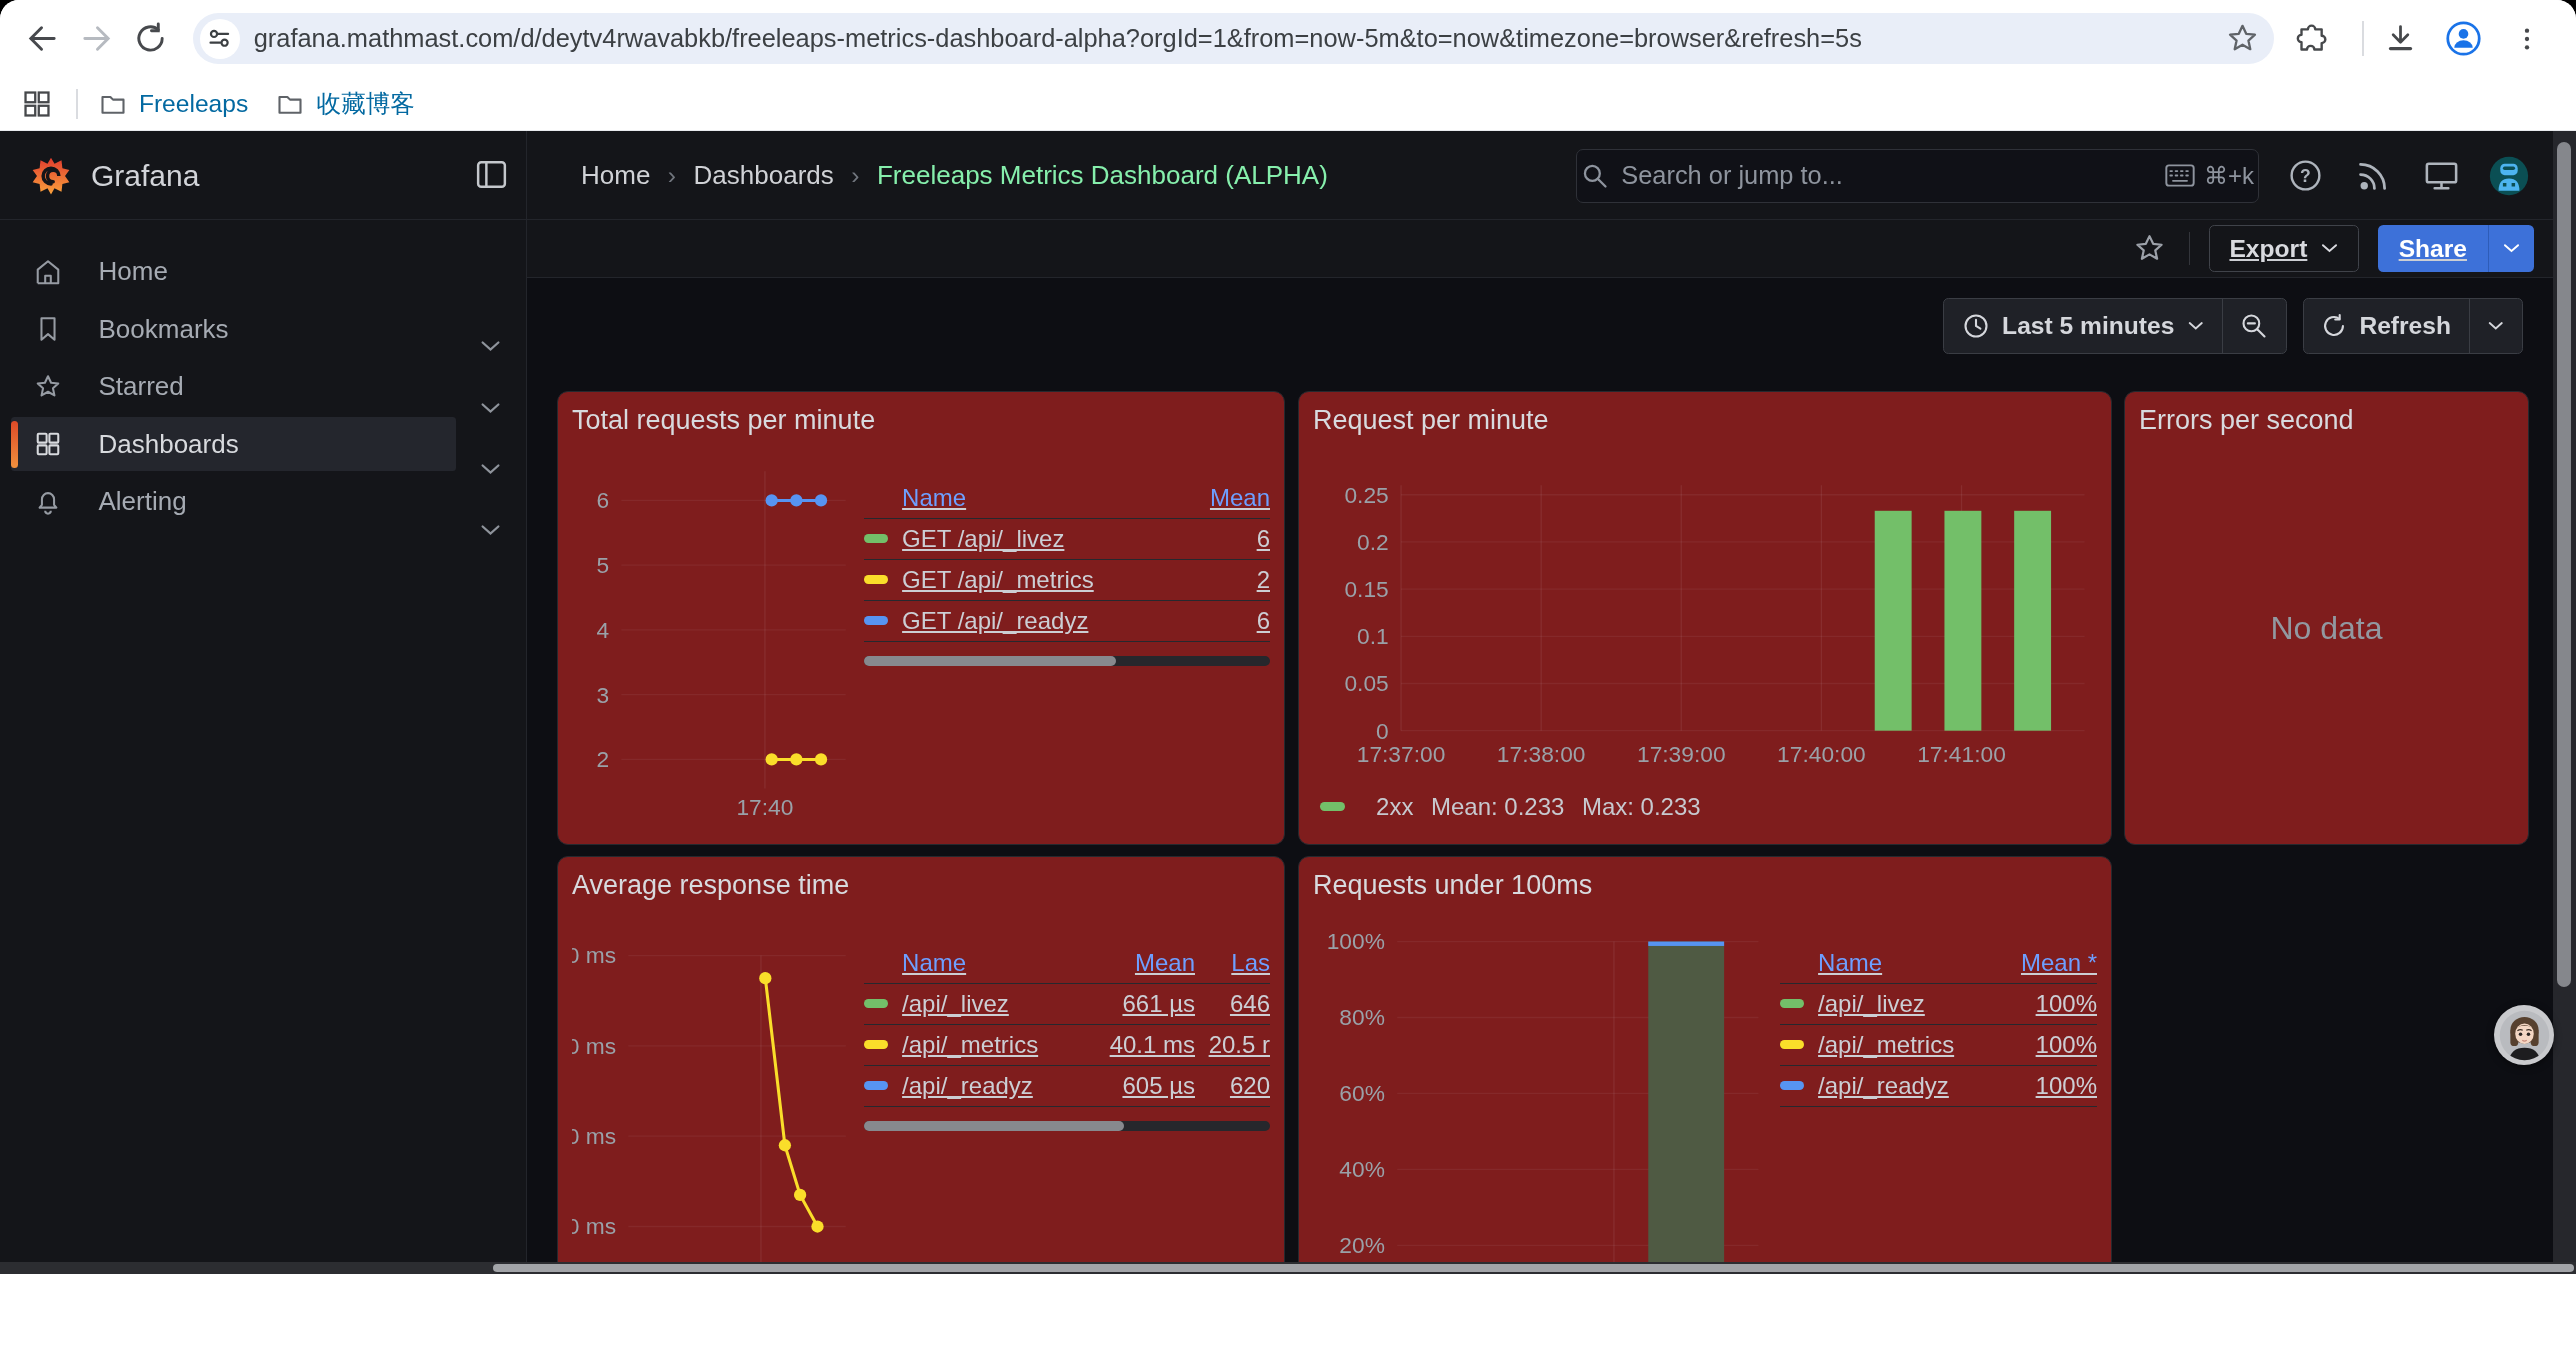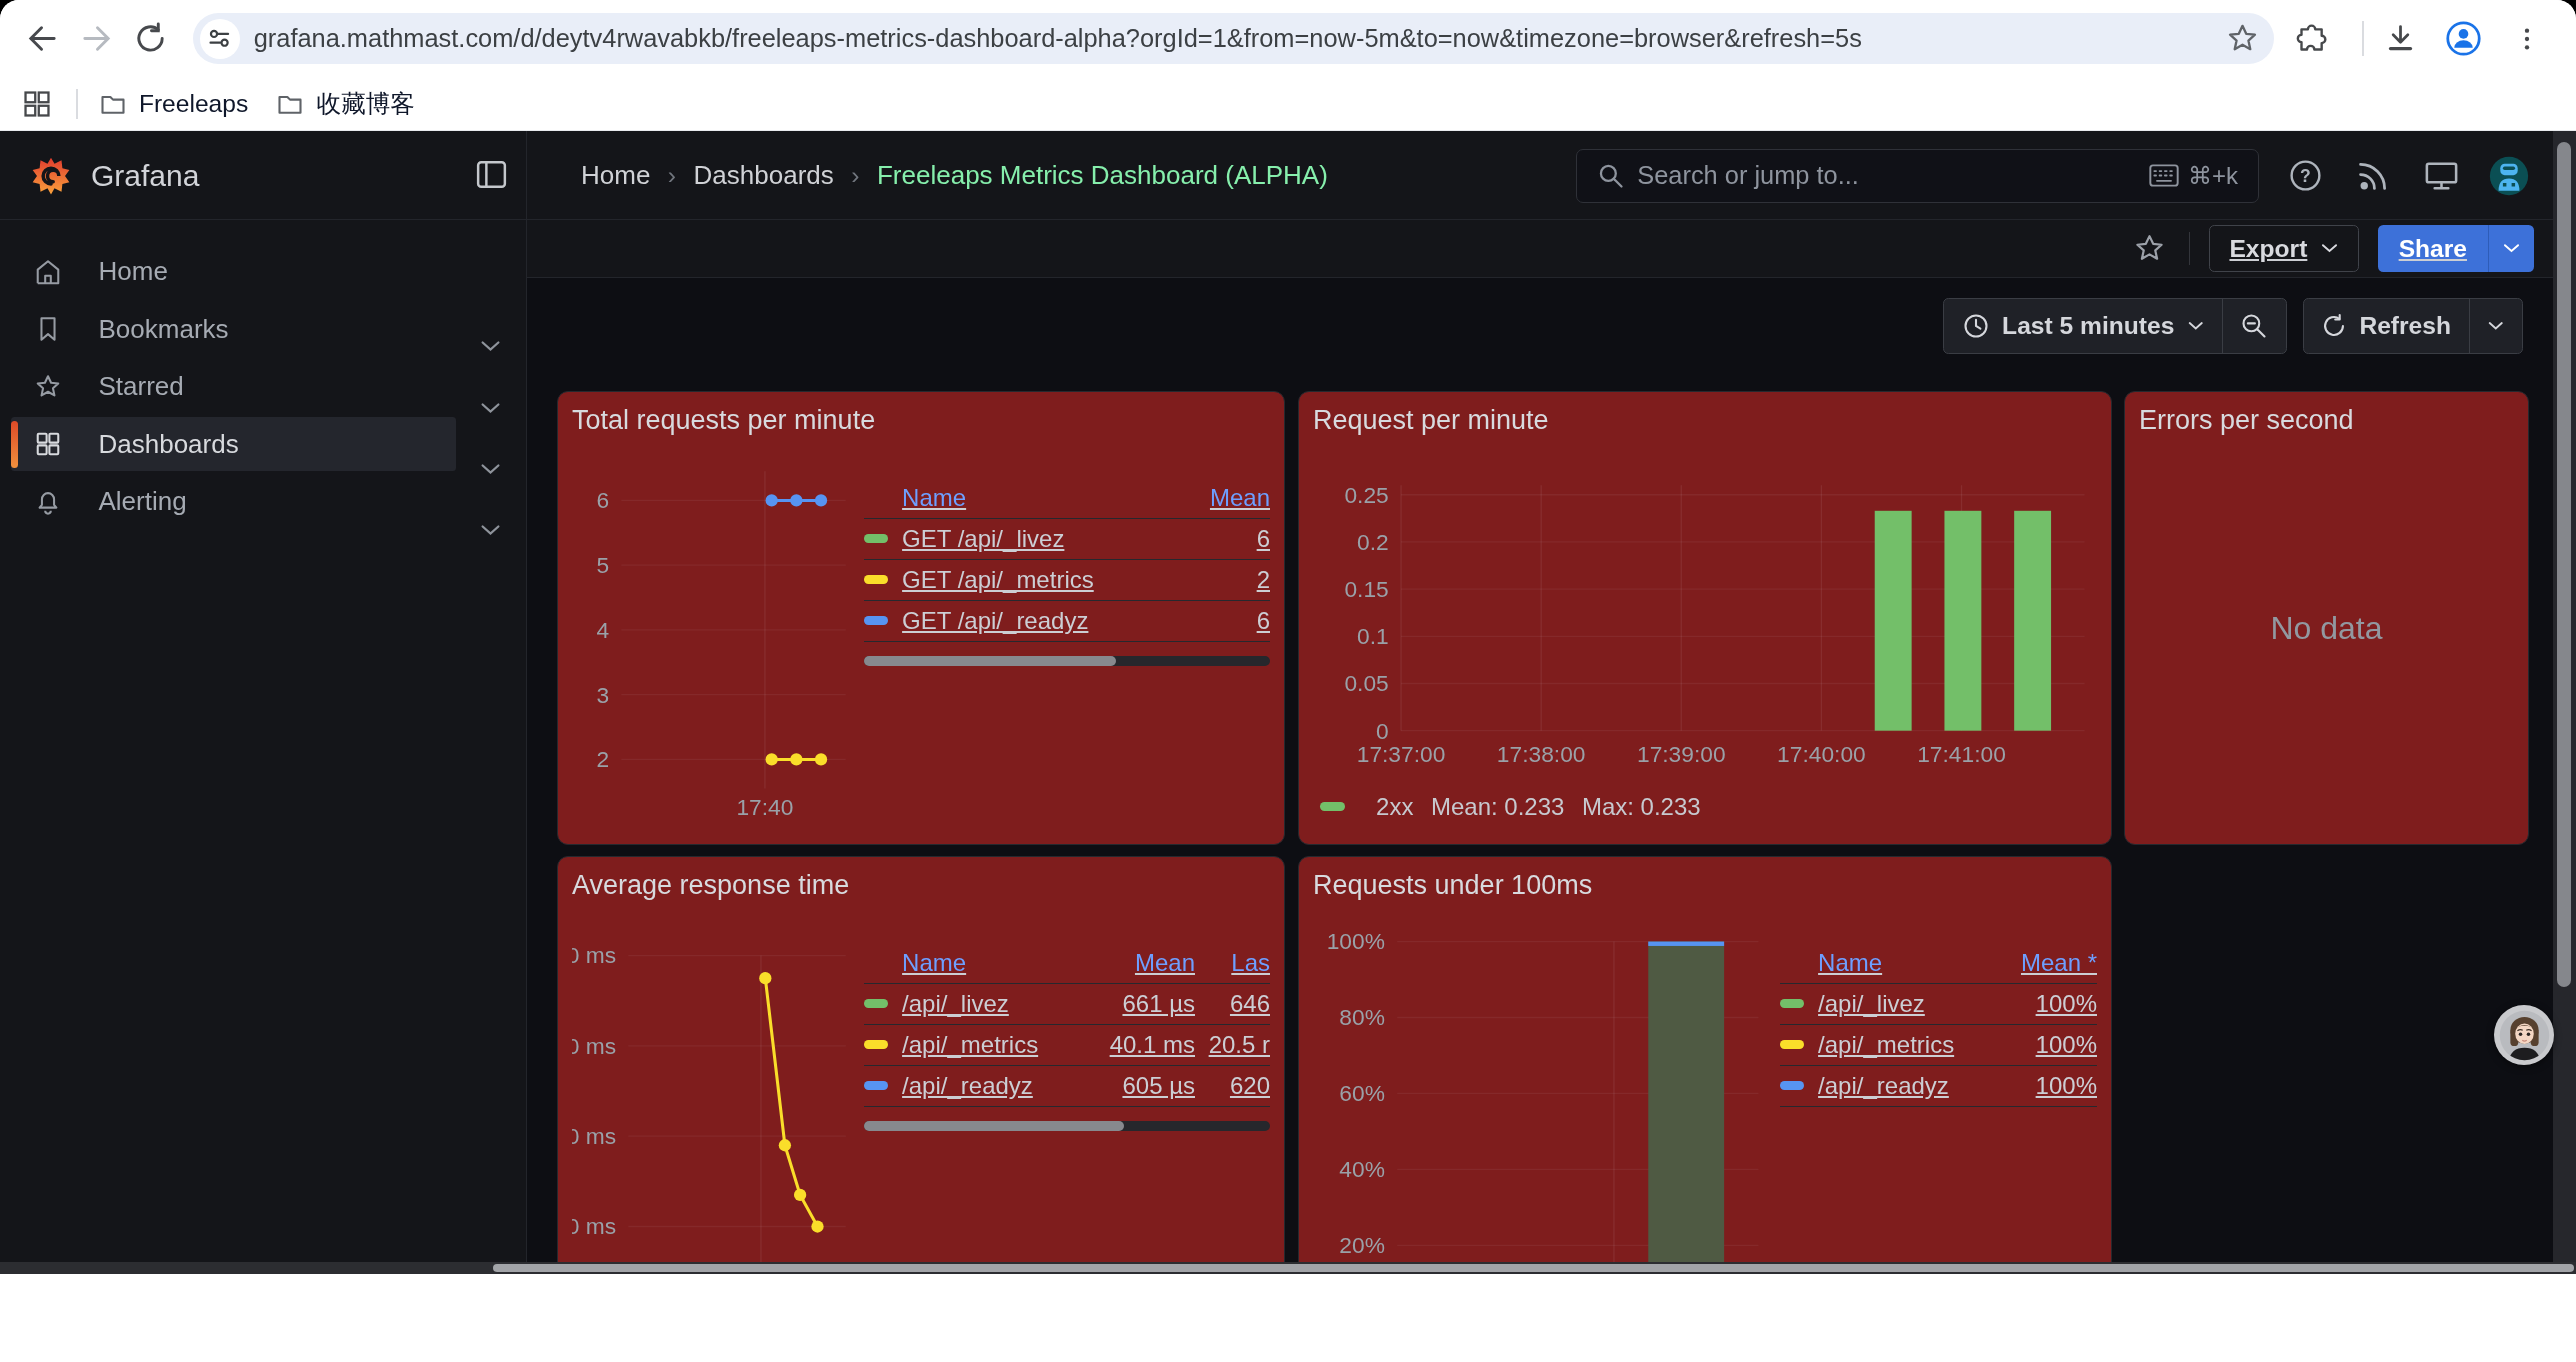--- a/index.html
+++ b/index.html
@@ -10,33 +10,33 @@
   
   .btoolbar { height:77px; background:#fff; display:flex; align-items:center; padding:0 16px 0 21px; }
   .nav-ic { width:42px; height:42px; display:flex; align-items:center; justify-content:center; border-radius:50%; flex:none; margin-right:12.3px; cursor:pointer; }
   .omnibox { flex:1; height:51px; background:#e9eef8; border-radius:25.4px; display:flex; align-items:center; padding:0 14px 0 7px; margin:0 8.8px; }
   .tune-circle { width:40px; height:40px; border-radius:50%; background:#fff; display:flex; align-items:center; justify-content:center; flex:none; }
   .url-input { flex:1; border:none; outline:none; background:transparent; font-size:25.4px; color:#3c4044; margin-left:14px; font-family:inherit; }
   .b-right { display:flex; align-items:center; gap:8.8px; margin-left:8.8px; }
   .vdiv-l { width:1.8px; height:35px; background:#dadce0; margin:0 7px; }
   .bookbar { height:54px; background:#fff; display:flex; align-items:center; padding:0 17.5px; border-bottom:0.9px solid #e8eaed; }
   .bookmark { display:flex; align-items:center; gap:12.3px; padding:5.3px 14px; border-radius:17.5px; cursor:pointer; }
-  .bookmark span { font-size:24.6px; color:#0f172a; }
+  .bookmark span { font-size:24.6px; color:#0369a1; }
 
   
   .app { position:relative; height:1143px; background:#0d0e13; overflow:hidden; color:#ccced3; }
   .gf-header { position:absolute; left:0; top:0; right:0; height:89px; background:#141519; border-bottom:0.9px solid #23252b; z-index:5; }
   .gf-left { position:absolute; left:0; top:0; width:527px; height:89px; border-right:0.9px solid #23252b; display:flex; align-items:center; padding-left:30px; }
   .brand { font-size:30px; color:#d2d4d9; margin-left:19px; }
   .toggle-ic { position:absolute; left:473px; top:25.4px; cursor:pointer; }
   .crumbs { position:absolute; left:581px; top:0; height:89px; display:flex; align-items:center; gap:17.5px; font-size:26px; }
   .crumb { color:#d0d2d6; cursor:pointer; white-space:nowrap; }
   .crumb.last { color:#86efac; }
   .crumb-sep { color:#71767e; font-size:24.6px; }
-  .searchbox { position:absolute; left:1576px; top:17.5px; width:683px; height:54px; background:#101117; border:0.9px solid #2f3138; border-radius:7px; display:flex; align-items:center; padding:0 20px; }
+  .searchbox { position:absolute; left:1576px; top:17.5px; width:683px; height:54px; background:#101117; border:0.9px solid #2f3138; border-radius:7px; display:flex; align-items:center; padding:0 4px; }
   .searchbox input { flex:1; background:transparent; border:none; outline:none; color:#8e949e; font-size:25.4px; margin-left:12.3px; font-family:inherit; }
   .searchbox input::placeholder { color:#8e949e; }
   .shortcut { display:flex; align-items:center; gap:8.8px; color:#8e949e; font-size:24px; }
   .hd-icons { position:absolute; right:47px; top:0; height:89px; display:flex; align-items:center; gap:28px; }
   .hd-ic { width:40px; height:40px; display:flex; align-items:center; justify-content:center; cursor:pointer; }
 
   .sidebar { position:absolute; left:0; top:89px; bottom:0; width:527px; background:#141519; border-right:0.9px solid #23252b; z-index:4; padding-top:21px; }
   .side-item { position:relative; height:54px; margin:3.5px 10.5px 3.5px 10.5px; width:445px; display:flex; align-items:center; border-radius:3.5px; cursor:pointer; }
   .side-item .s-ic { width:30px; margin-left:23px; display:flex; }
   .side-item .s-label { margin-left:35px; font-size:26px; color:#a6abb3; }

